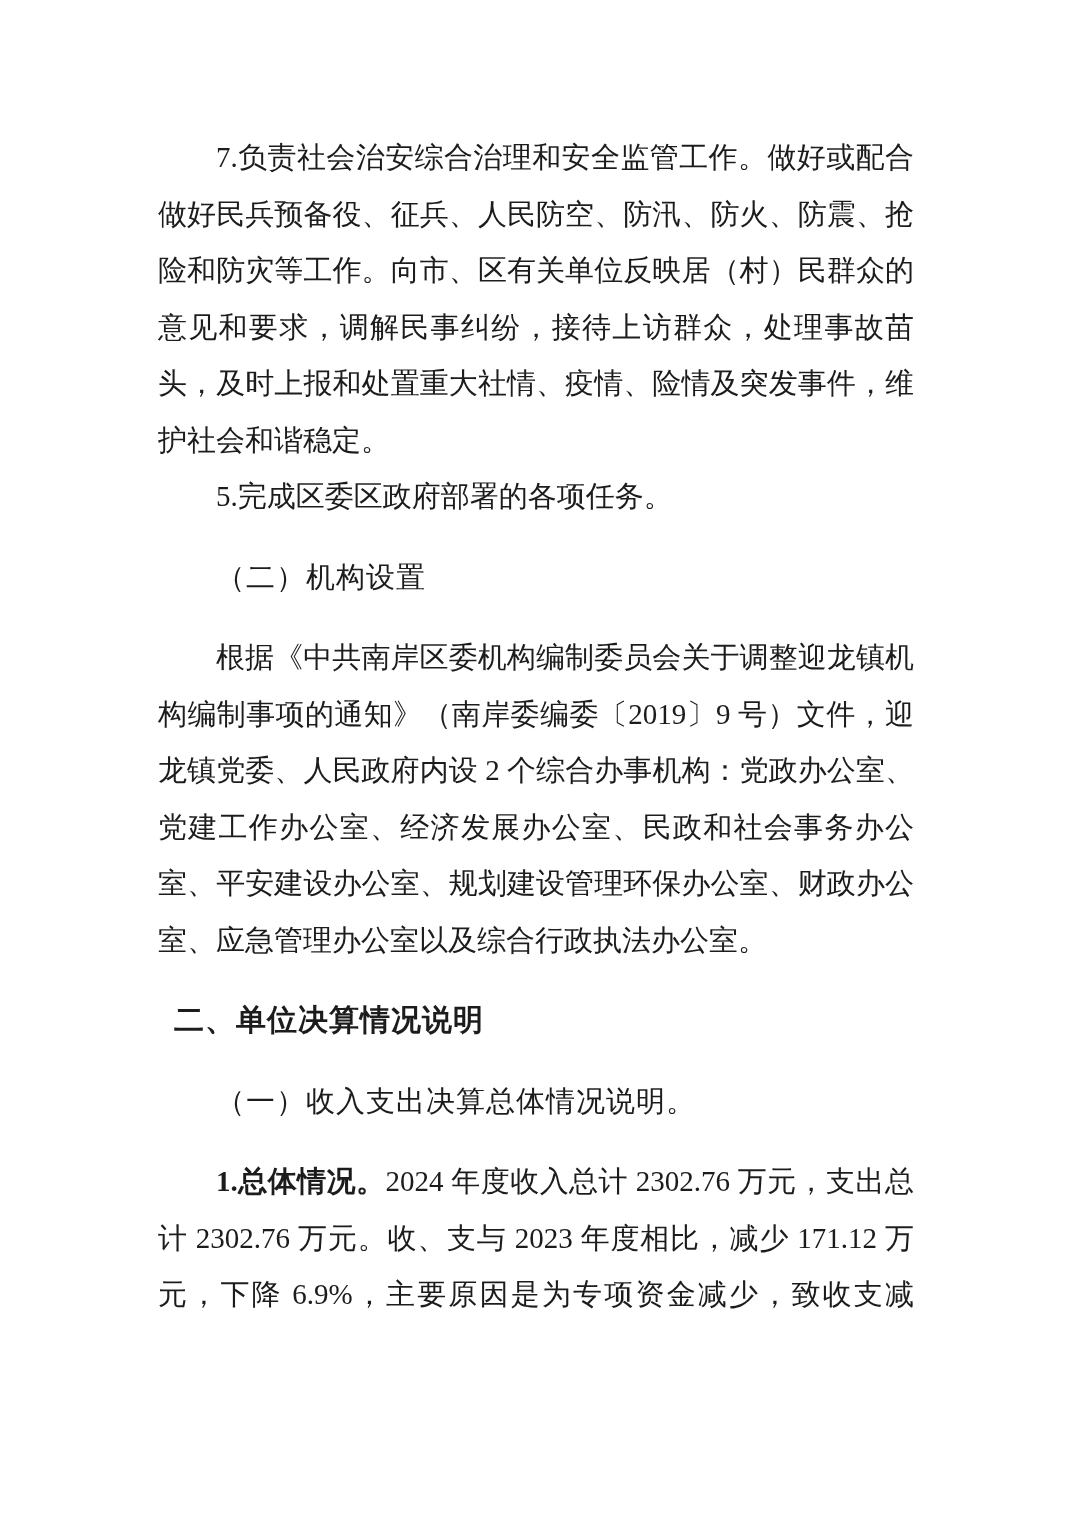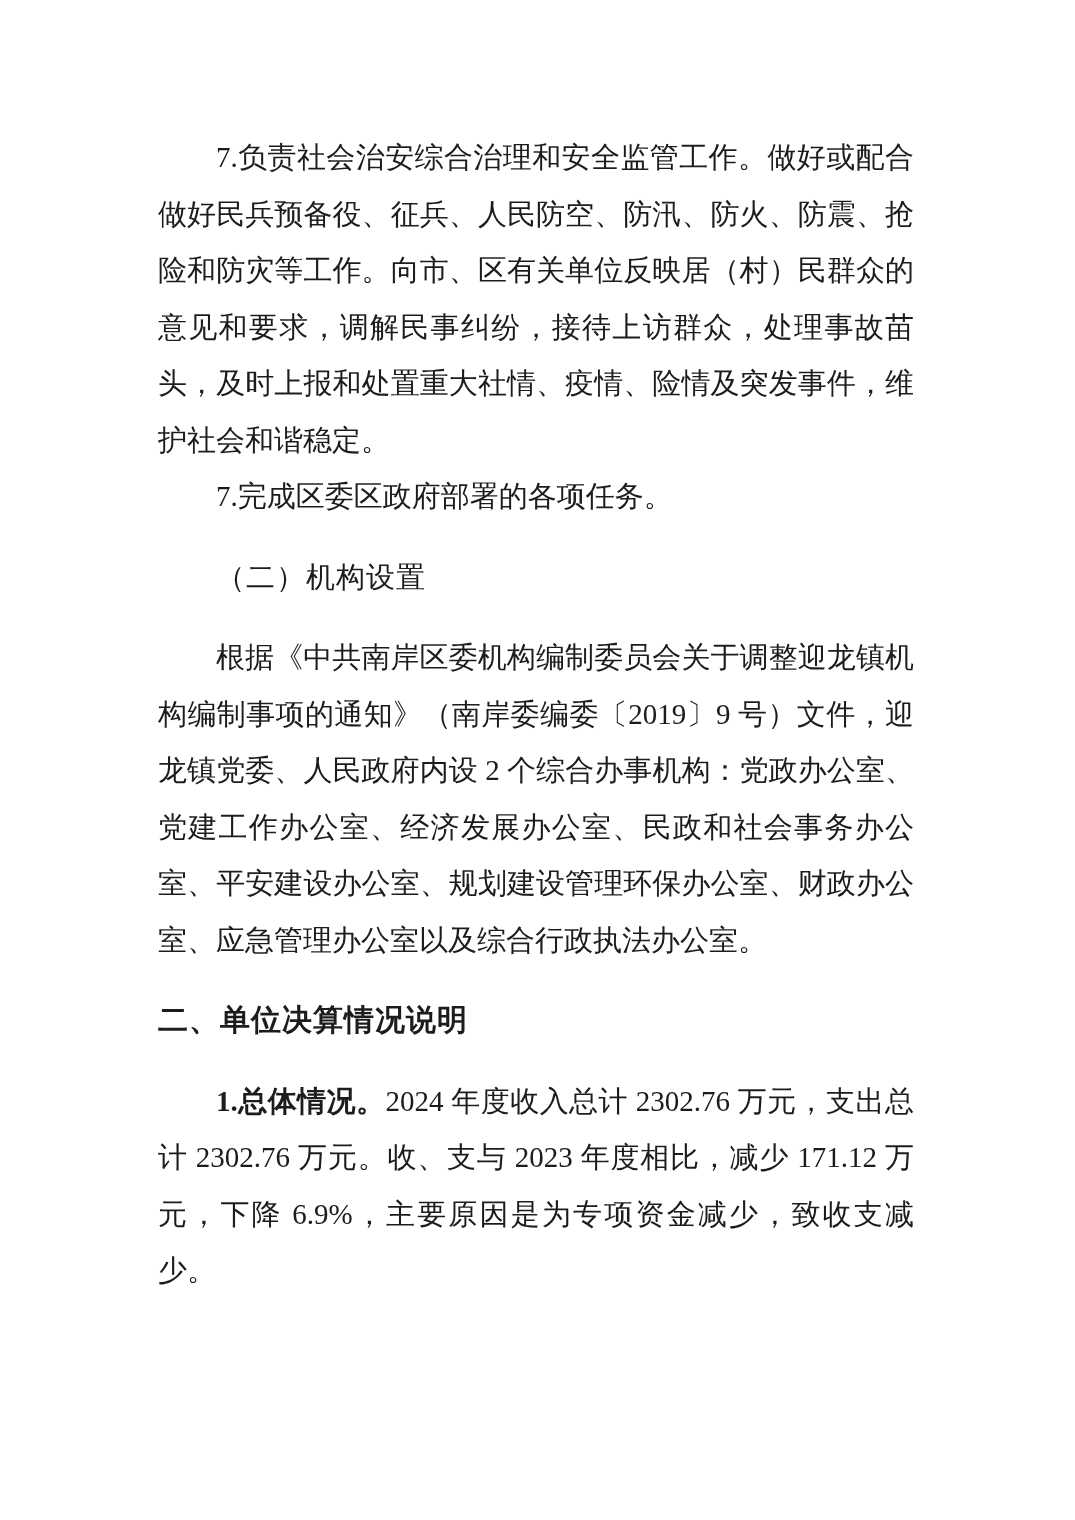--- a/index.html
+++ b/index.html
@@ -36,21 +36,21 @@
     line-height: 56.5px;
     font-weight: 400;
     margin: 24px 0;
     text-indent: 2em;
     letter-spacing: 1px;
   }
   .section-heading {
     font-size: 30px;
     line-height: 56.5px;
     font-weight: 700;
-    margin: 24px 0;
+    margin: 24px 16px;
     text-indent: 0;
     font-family: "Liberation Sans", "DejaVu Sans", sans-serif;
     letter-spacing: 1px;
   }
   .lead {
     font-weight: 700;
   }
   .page-number {
     position: absolute;
     left: 158px;
@@ -63,27 +63,28 @@
   }
 </style>
 </head>
 <body>
 
 <div class="page">
   <div class="content">
 
     <p class="para">7.负责社会治安综合治理和安全监管工作。做好或配合做好民兵预备役、征兵、人民防空、防汛、防火、防震、抢险和防灾等工作。向市、区有关单位反映居（村）民群众的意见和要求，调解民事纠纷，接待上访群众，处理事故苗头，及时上报和处置重大社情、疫情、险情及突发事件，维护社会和谐稳定。</p>
 
-    <p class="para">7.完成区委区政府部署的各项任务。</p>
+    <p class="para">5.完成区委区政府部署的各项任务。</p>
 
     <p class="sub-heading">（二）机构设置</p>
 
     <p class="para">根据《中共南岸区委机构编制委员会关于调整迎龙镇机构编制事项的通知》（南岸委编委〔2019〕9 号）文件，迎龙镇党委、人民政府内设 2 个综合办事机构：党政办公室、党建工作办公室、经济发展办公室、民政和社会事务办公室、平安建设办公室、规划建设管理环保办公室、财政办公室、应急管理办公室以及综合行政执法办公室。</p>
 
     <p class="section-heading">二、单位决算情况说明</p>
 
+    <p class="sub-heading">（一）收入支出决算总体情况说明。</p>
 
     <p class="para"><span class="lead">1.总体情况。</span><span>2024 年度收入总计 2302.76 万元，支出总计 2302.76 万元。收、支与 2023 年度相比，减少 171.12 万元，下降 6.9%，主要原因是为专项资金减少，致收支减少。</span></p>
 
   </div>
 
   <div class="page-number">- 2 -</div>
 </div>
 
 </body></html>

